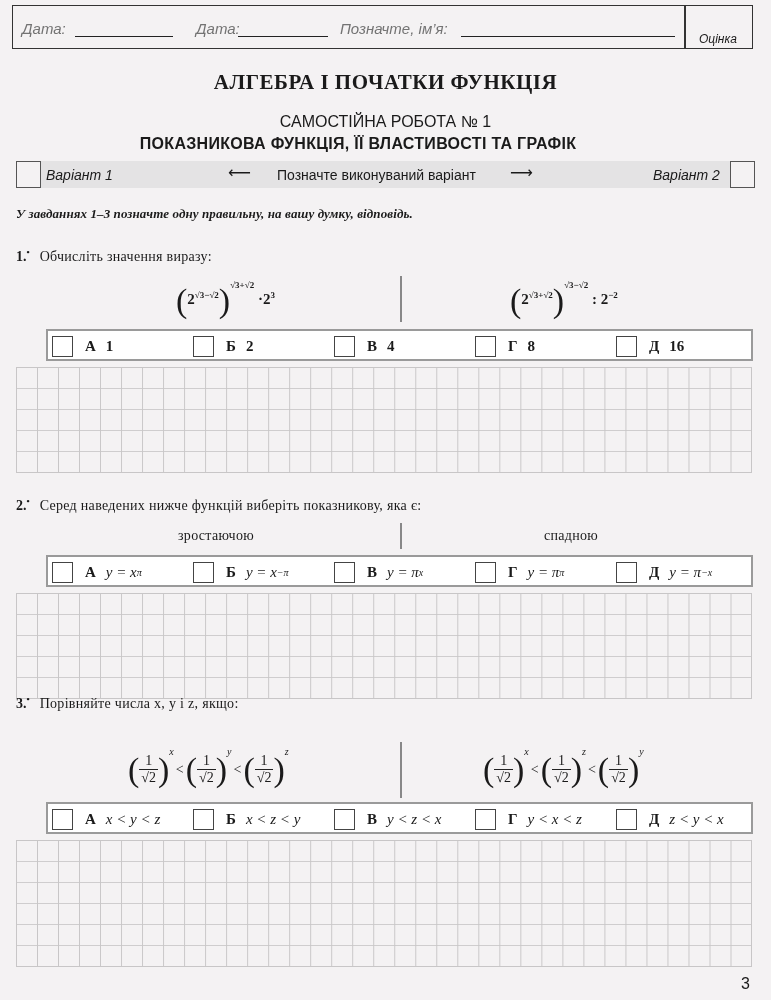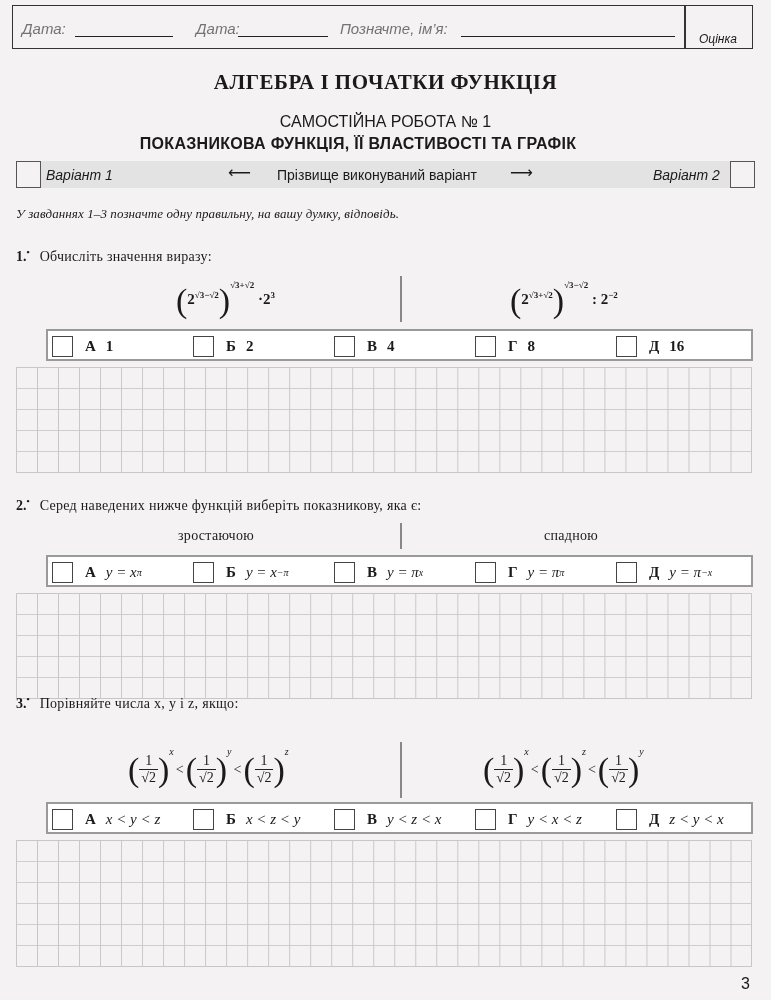--- a/index.html
+++ b/index.html
@@ -15,21 +15,21 @@
   .title-main { left: 0; width: 771px; top: 70px; text-align: center; font-size: 21px; font-weight: bold; letter-spacing: 0.5px; }
   .title-sub { left: 0; width: 771px; top: 113px; text-align: center; font-family: "Liberation Sans", sans-serif; font-size: 16px; }
   .title-topic { left: 0; width: 716px; top: 135px; text-align: center; font-family: "Liberation Sans", sans-serif; font-size: 16px; font-weight: bold; letter-spacing: 0.3px; }
 
   .variant-bar { left: 16px; top: 161px; width: 739px; height: 27px; background: #e4e3e4; }
   .vbox { width: 25px; height: 27px; border: 1px solid #555; background: #f4f2f3; top: 161px; }
   .vlabel { font-family: "Liberation Sans", sans-serif; font-style: italic; font-size: 14px; top: 167px; }
   .vcenter { font-family: "Liberation Sans", sans-serif; font-size: 14px; top: 167px; }
   .arrow { font-size: 16px; top: 163px; font-family: "DejaVu Sans", sans-serif; }
 
-  .instr { left: 16px; top: 206px; font-style: italic; font-weight: normal; font-size: 13px; letter-spacing: 0.1px; }
+  .instr { left: 16px; top: 206px; font-style: italic; font-weight: bold; font-size: 13px; letter-spacing: 0.1px; }
 
   .q-num { font-weight: bold; font-size: 14px; }
   .q-text { font-size: 14px; letter-spacing: 0.3px; }
 
   .vsep { width: 1.5px; background: #888; }
 
   .opt-row { left: 46px; width: 707px; height: 32px; border: 2px solid #9a9a9a; background: #fff; }
   .opt { position: absolute; top: 4px; height: 22px; display: flex; align-items: center; }
   .cb { width: 21px; height: 21px; border: 1px solid #444; background: #fff; margin-right: 12px; }
   .opt-letter { font-weight: bold; font-size: 15px; margin-right: 10px; }
@@ -68,21 +68,21 @@
 <span class="abs grade">Оцінка</span>
 
 <div class="abs title-main">АЛГЕБРА І ПОЧАТКИ ФУНКЦІЯ</div>
 <div class="abs title-sub">САМОСТІЙНА РОБОТА № 1</div>
 <div class="abs title-topic">ПОКАЗНИКОВА ФУНКЦІЯ, ЇЇ ВЛАСТИВОСТІ ТА ГРАФІК</div>
 
 <div class="abs variant-bar"></div>
 <div class="abs vbox" style="left:16px"></div>
 <span class="abs vlabel" style="left:46px">Варіант 1</span>
 <span class="abs arrow" style="left:228px">⟵</span>
-<span class="abs vcenter" style="left:277px">Прізвище виконуваний варіант</span>
+<span class="abs vcenter" style="left:277px">Позначте виконуваний варіант</span>
 <span class="abs arrow" style="left:510px">⟶</span>
 <span class="abs vlabel" style="left:653px">Варіант 2</span>
 <div class="abs vbox" style="left:730px"></div>
 
 <div class="abs instr">У завданнях 1–3 позначте одну правильну, на вашу думку, відповідь.</div>
 
 <div class="abs" style="left:16px;top:247px">
   <span class="q-num">1.</span><sup class="q-num" style="font-size:9px">•</sup>
   <span class="q-text" style="margin-left:6px">Обчисліть значення виразу:</span>
 </div>

